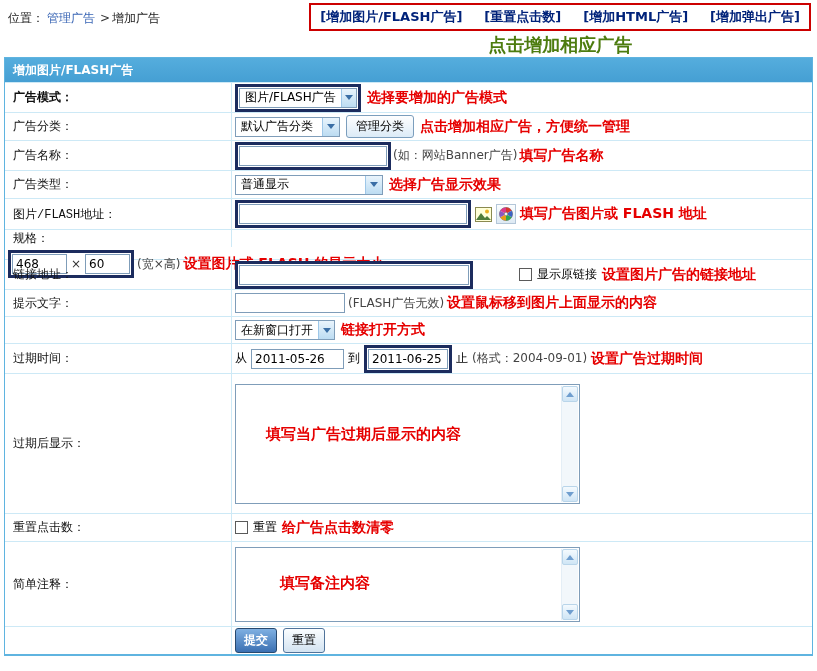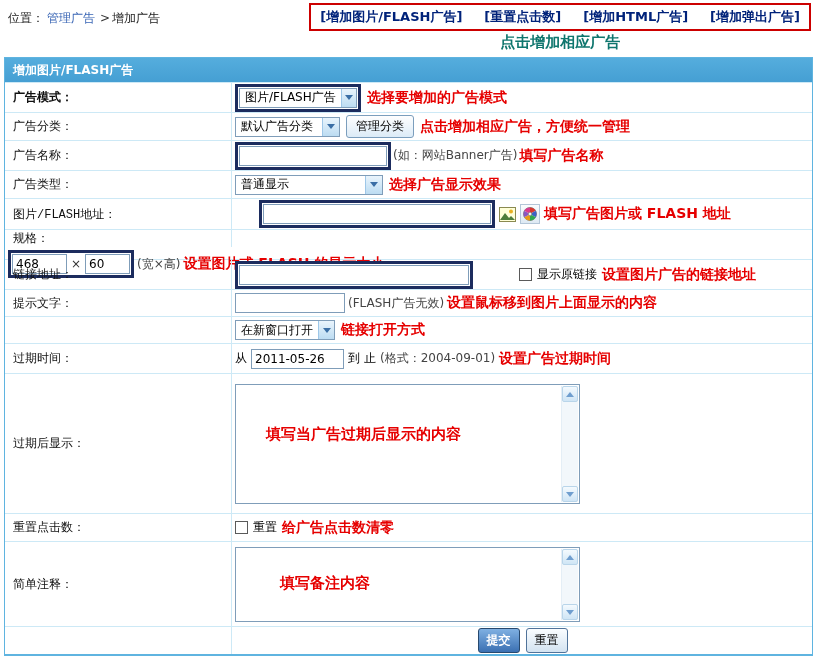--- a/index.html
+++ b/index.html
@@ -7,21 +7,21 @@
   body { font-family: "DejaVu Sans", "Liberation Sans", sans-serif; font-size: 12px; color: #000; }
 
   
   .topbar { position: relative; height: 57px; }
   .breadcrumb { position: absolute; left: 8px; top: 10px; color: #222; }
   .breadcrumb a { color: #3a66b5; text-decoration: none; margin: 0 3px; }
   .breadcrumb .sep { margin: 0 2px; color: #333; }
   .top-actions { position: absolute; right: 6px; top: 3px; text-align: center; }
   .actions-box { border: 2px solid #cc0000; padding: 3px 9px; display: inline-flex; gap: 22px; background: #fff; }
   .actions-box a { color: #00227a; font-weight: bold; text-decoration: none; font-size: 13px; white-space: nowrap; }
-  .top-annot { margin-top: 2px; color: #0f766e; font-weight: bold; font-size: 15px; }
+  .top-annot { margin-top: 2px; color: #4d7c0f; font-weight: bold; font-size: 18px; }
 
   
   .panel { margin: 0 4px; border: 1px solid #5fb4e0; border-bottom: 2px solid #5fb4e0; }
   .panel-header { height: 24px; background: linear-gradient(#55addd, #459fd3); color: #fff; font-weight: bold;
                   display: flex; align-items: center; padding-left: 8px; font-size: 12px; }
   .row { display: flex; border-top: 1px solid #cde9f6; background: #fff; }
   .row:first-of-type { border-top: none; }
   .cell-label { width: 227px; min-width: 227px; border-right: 1px solid #cde9f6; padding-left: 8px;
                 display: flex; align-items: center; color: #111; font-family: Liberation Mono, monospace; }
   .cell-label.bold { font-weight: bold; }
@@ -129,21 +129,21 @@
     <div class="cell-label">广告类型：</div>
     <div class="cell-content">
       <span class="xp-select" style="width:148px;">
         <span class="sel-text">普通显示</span>
         <span class="sel-arrow"></span>
       </span>
       <span class="annot">选择广告显示效果</span>
     </div>
   </div>
 
-  <div class="row" style="height:31px;gap:24px;">
+  <div class="row" style="height:31px;">
     <div class="cell-label">图片/FLASH地址：</div>
     <div class="cell-content" style="gap:4px;">
       <span class="hl">
         <input class="xp-input" style="width: 228px;" value="">
       </span>
       <span style="display:inline-flex;cursor:pointer;">
         <svg width="17" height="15" viewBox="0 0 17 15">
           <rect x="0.5" y="0.5" width="16" height="14" fill="#ffffd8" stroke="#8a8a50"></rect>
           <circle cx="12" cy="4.5" r="2" fill="#e8b020"></circle>
           <path d="M1 13 L6 6 L10 11 L12 9 L16 13 Z" fill="#4e7d3a"></path>
@@ -210,20 +210,23 @@
       <span class="annot">链接打开方式</span>
     </div>
   </div>
 
   <div class="row" style="height:30px;">
     <div class="cell-label">过期时间：</div>
     <div class="cell-content" style="gap:4px;">
       <span>从</span>
       <input class="xp-input" style="width: 93px;" value="2011-05-26">
       <span>到</span>
+      <span class="hl">
+        <input class="xp-input" style="width: 80px;" value="2011-06-25">
+      </span>
       <span>止</span>
       <span class="hint">(格式：2004-09-01)</span>
       <span class="annot">设置广告过期时间</span>
     </div>
   </div>
 
   <div class="row" style="height:140px;">
     <div class="cell-label">过期后显示：</div>
     <div class="cell-content top" style="padding-top:10px;">
       <div class="ta" style="width:345px;height:120px;">
@@ -253,18 +256,18 @@
         <div class="sb">
           <span class="sb-btn up"></span>
           <span class="sb-btn dn"></span>
         </div>
       </div>
     </div>
   </div>
 
   <div class="row" style="height:28px;">
     <div class="cell-label"></div>
-    <div class="cell-content" style="justify-content:center;">
+    <div class="cell-content" style="">
       <button class="btn-submit">提交</button>
       <button class="btn-reset">重置</button>
     </div>
   </div>
 </div>
 
 </body></html>

